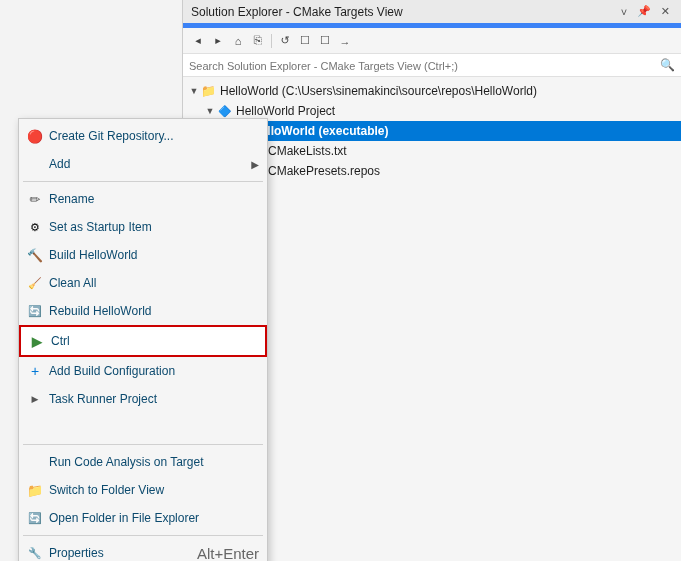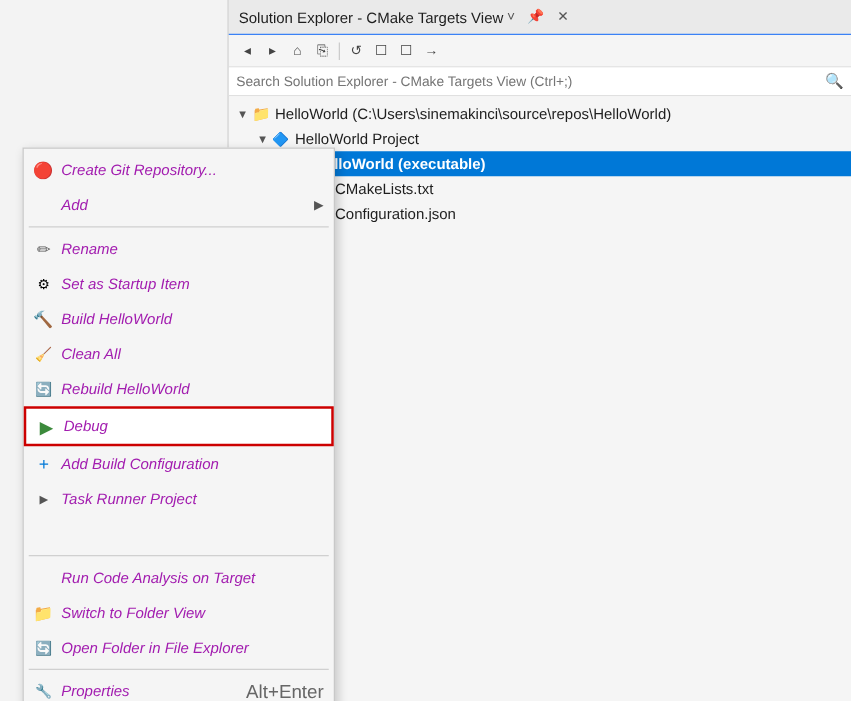--- a/index.html
+++ b/index.html
@@ -24,22 +24,22 @@
       border-left: 1px solid #ccc;
       display: flex;
       flex-direction: column;
     }
 
     .se-titlebar {
       background: #eaeaea;
       padding: 4px 8px;
       display: flex;
       align-items: center;
-      justify-content: flex-start;
-      border-bottom: 1px solid #3b82f6;
+      justify-content: space-between;
+      border-bottom: 5px solid #3b82f6;
       height: 28px;
     }
 
     .se-title {
       font-size: 12px;
       color: #1e1e1e;
       font-weight: normal;
     }
 
     .se-title-icons {
@@ -184,23 +184,22 @@
       flex-shrink: 0;
       display: flex;
       align-items: center;
       justify-content: center;
       margin-right: 4px;
       font-size: 13px;
     }
 
     .menu-label {
       font-size: 12px;
-      color: #a21caf;
+      color: #0c4a6e;
       flex: 1;
-      font-style: italic;
     }
 
     .menu-shortcut {
       font-size: 15px;
       color: #666;
       margin-left: 10px;
     }
 
     .menu-arrow {
       font-size: 10px;
@@ -275,21 +274,21 @@
 
     <div class="tree-item" style="padding-left:52px;">
       <span class="tree-arrow"></span>
       <span class="tree-icon" style="color:#555; font-size:11px;">📄</span>
       <span class="tree-label">CMakeLists.txt</span>
     </div>
 
     <div class="tree-item" style="padding-left:52px;">
       <span class="tree-arrow"></span>
       <span class="tree-icon" style="color:#555; font-size:11px;">📄</span>
-      <span class="tree-label">Configuration.json</span>
+      <span class="tree-label">CMakePresets.repos</span>
     </div>
   </div>
 </div>
 
 <div class="context-menu">
 
   <div class="menu-item">
     <span class="menu-icon icon-git">🔴</span>
     <span class="menu-label">Create Git Repository...</span>
   </div>
@@ -322,21 +321,21 @@
     <span class="menu-label">Clean All</span>
   </div>
 
   <div class="menu-item">
     <span class="menu-icon" style="font-size:11px;">🔄</span>
     <span class="menu-label">Rebuild HelloWorld</span>
   </div>
 
   <div class="menu-item highlighted">
     <span class="menu-icon icon-debug" style="color:#3c8a3c; font-size:13px; font-weight:bold;">▶</span>
-    <span class="menu-label">Debug</span>
+    <span class="menu-label">Ctrl</span>
   </div>
 
   <div class="menu-item">
     <span class="menu-icon" style="font-size:14px; color:#0078d7;">+</span>
     <span class="menu-label">Add Build Configuration</span>
   </div>
 
   <div class="menu-item">
     <span class="menu-icon" style="font-size:9px; color:#555;">▶</span>
     <span class="menu-label">Task Runner Project</span>

